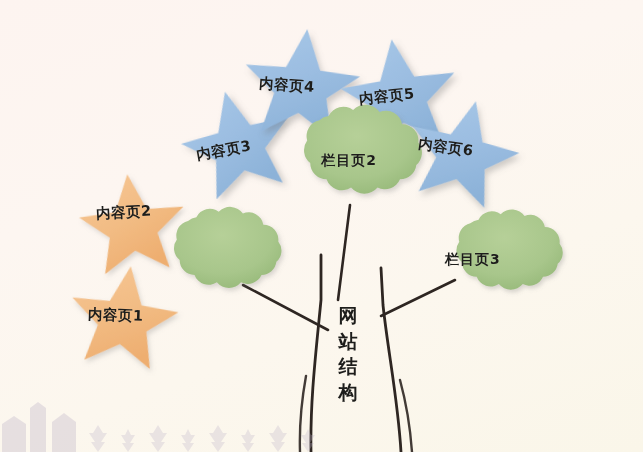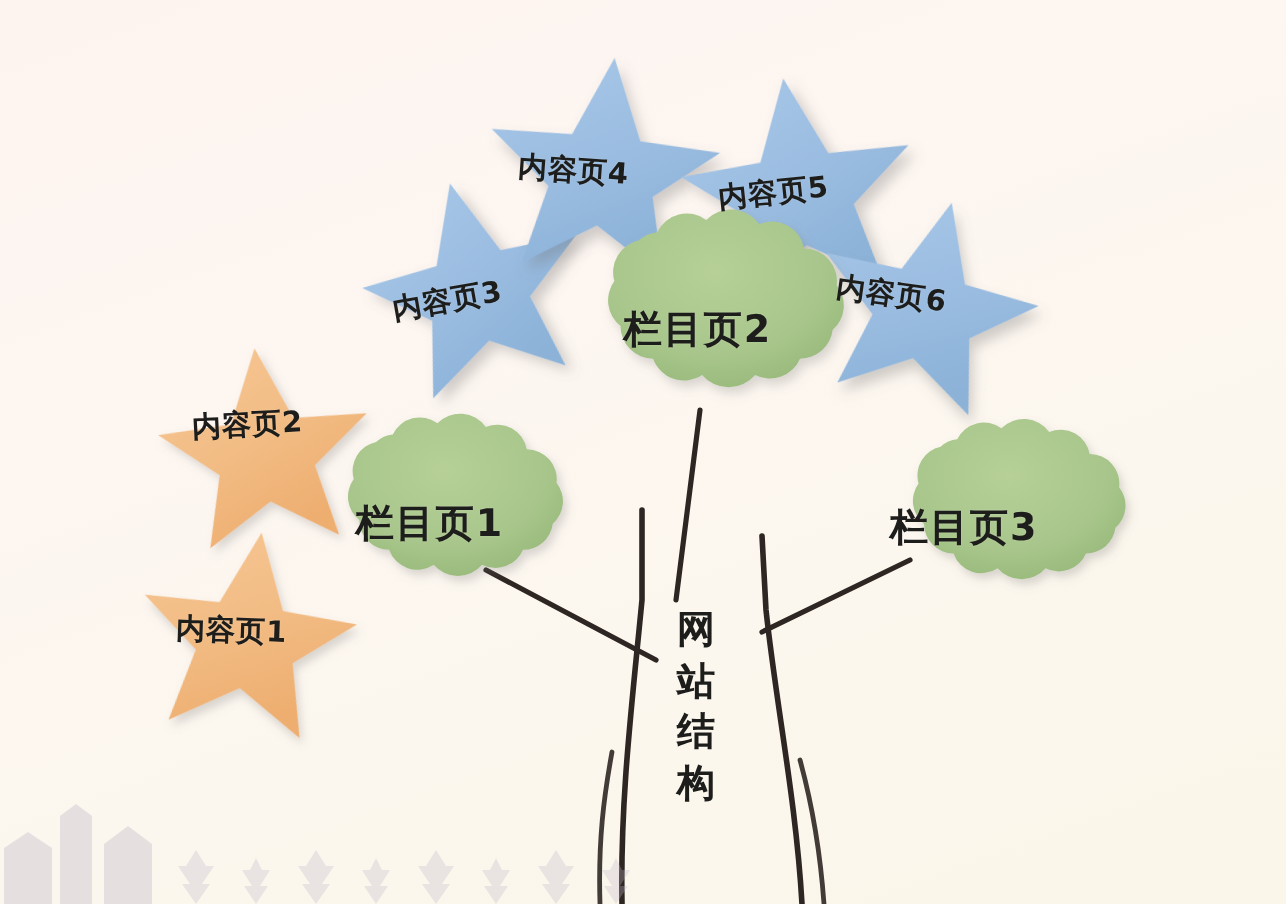--- a/index.html
+++ b/index.html
@@ -43,21 +43,21 @@
   .lbl {
     position: absolute;
     color: #1d1d1b;
     white-space: nowrap;
     font-weight: bold;
     letter-spacing: 0.5px;
     pointer-events: none;
     text-shadow: 0 0 1px rgba(255,255,255,0.25);
   }
   .lbl-node {           
-    font-size: 19px;
+    font-size: 14px;
     letter-spacing: 1px;
   }
   .lbl-leaf {           
     font-size: 14.5px;
   }
 
   .lbl-trunk {
     position: absolute;
     color: #1d1d1b;
     font-weight: bold;
@@ -208,21 +208,20 @@
       <path d="M188,58 L182,49 L186,49 L181,41 L185,41 L188,35 L191,41 L195,41 L190,49 L194,49 Z"></path>
       <path d="M218,58 L211,48 L215,48 L209,39 L213,39 L218,31 L223,39 L227,39 L221,48 L225,48 Z"></path>
       <path d="M248,58 L242,49 L246,49 L241,41 L245,41 L248,35 L251,41 L255,41 L250,49 L254,49 Z"></path>
       <path d="M278,58 L271,48 L275,48 L269,39 L273,39 L278,31 L283,39 L287,39 L281,48 L285,48 Z"></path>
       <path d="M308,58 L302,49 L306,49 L301,41 L305,41 L308,35 L311,41 L315,41 L310,49 L314,49 Z"></path>
     </g>
   </svg>
 
   <div class="lbl lbl-node" style="left:297px; top:152px; width:104px; text-align:center;">栏目页2</div>
 
-  <div class="lbl lbl-node" style="left:163px; top:249px; width:104px; text-align:center;">栏目页1</div>
 
   <div class="lbl lbl-node" style="left:445px; top:251px; width:104px; text-align:left;">栏目页3</div>
 
   <div class="lbl lbl-leaf r-n10" style="left:196px; top:141px;">内容页3</div>
 
   <div class="lbl lbl-leaf r-p4" style="left:259px; top:76px;">内容页4</div>
 
   <div class="lbl lbl-leaf r-n6" style="left:359px; top:87px;">内容页5</div>
 
   <div class="lbl lbl-leaf r-p8" style="left:418px; top:138px;">内容页6</div>

